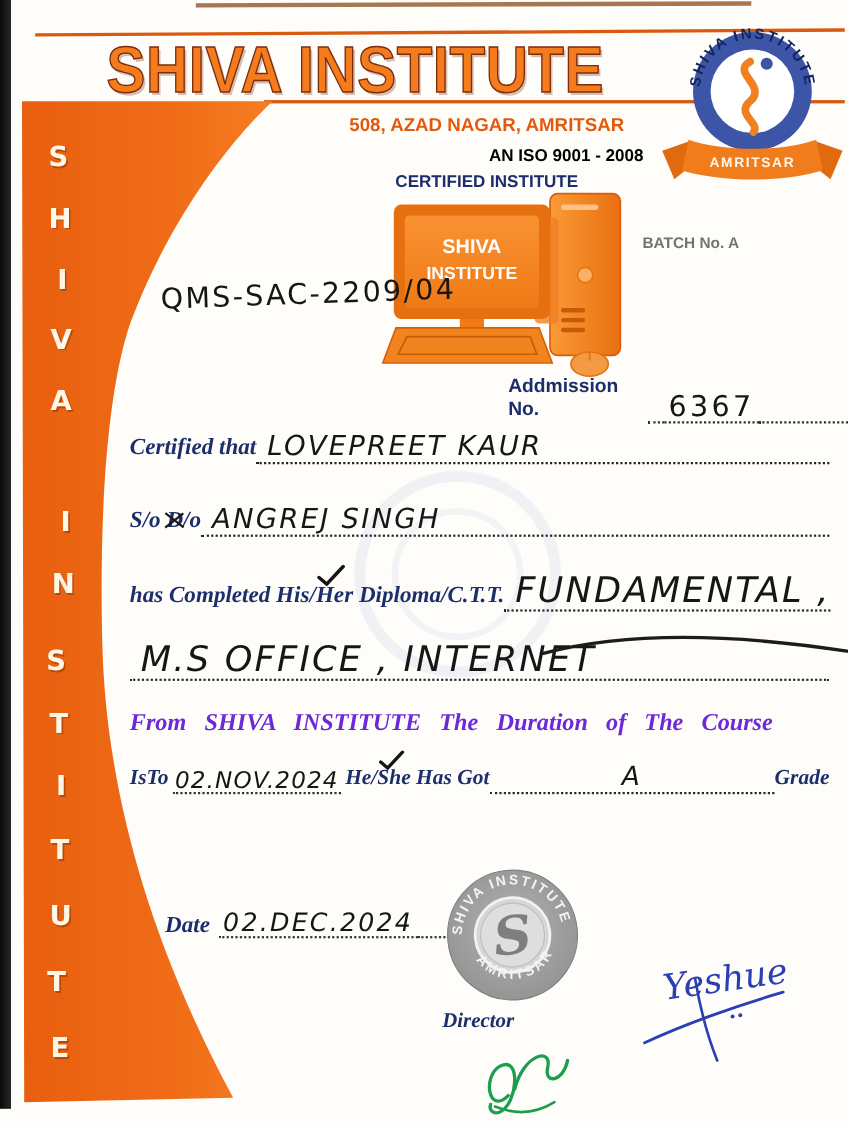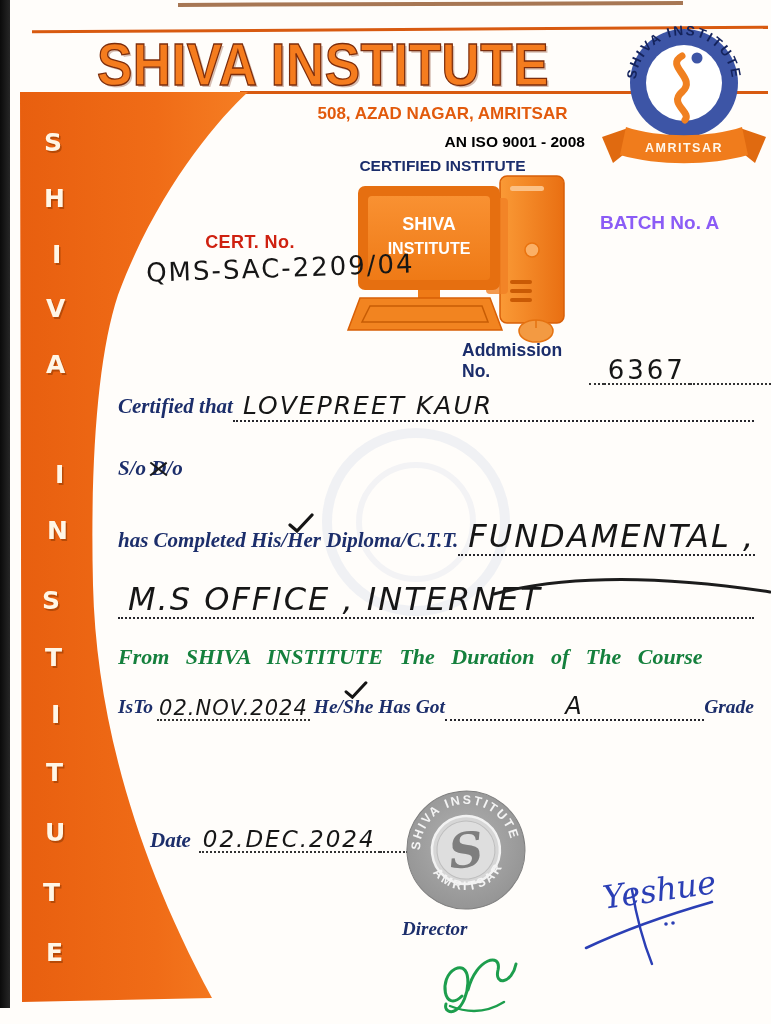--- a/index.html
+++ b/index.html
@@ -23,21 +23,21 @@
   .band-svg{position:absolute;left:0;top:0;}
   .band-letter{position:absolute;color:#fff6e6;font-size:25px;font-weight:700;
                font-family:"DejaVu Sans",sans-serif;text-shadow:1.5px 1.5px 0 rgba(140,55,0,.55);}
   
   .address{position:absolute;left:300px;top:104px;width:285px;text-align:center;
            color:#e25a0c;font-weight:700;font-size:17px;}
   .iso{position:absolute;left:300px;top:133px;width:285px;text-align:right;
        color:#000000;font-weight:700;font-size:15.5px;}
   .certinst{position:absolute;left:300px;top:157px;width:285px;text-align:center;
             color:#1b2d6b;font-weight:700;font-size:15.5px;}
-  .batch{position:absolute;left:600px;top:212px;width:160px;color:#8b5cf6;font-weight:700;font-size:19px;}
+  .batch{position:absolute;left:584px;top:212px;width:160px;color:#737373;font-weight:700;font-size:14px;}
   .certno-label{position:absolute;left:170px;top:232px;width:160px;text-align:center;
                 color:#cf2110;font-weight:700;font-size:18px;letter-spacing:.4px;}
   .hand{font-family:"DejaVu Sans",sans-serif;color:#161616;font-weight:500;letter-spacing:2px;}
   .certno-value{position:absolute;left:146px;top:253px;font-size:26px;transform:rotate(-2deg);white-space:nowrap;}
   
   .admission{position:absolute;left:462px;top:340px;display:flex;align-items:flex-end;}
   .admission .lbl{color:#1b2d6b;font-weight:700;font-size:17.5px;padding-bottom:3px;}
   .dotseg{border-bottom:2.6px dotted #333;display:inline-block;}
   .admission .pre{width:16px;height:10px;margin-left:4px;}
   .admission .val{font-size:26px;letter-spacing:3px;border-bottom:2.6px dotted #333;padding:0 4px;line-height:1;}
@@ -52,21 +52,21 @@
   .fill .hand{font-size:32px;line-height:1;margin-bottom:2px;white-space:nowrap;}
   .checked{position:relative;display:inline-block;}
   .checked svg{position:absolute;left:1px;top:-15px;}
   .struck{position:relative;display:inline-block;}
   .struck::before,.struck::after{content:"";position:absolute;left:-20%;top:48%;width:140%;height:2.4px;
         background:#1a1a1a;}
   .struck::before{transform:rotate(38deg);}
   .struck::after{transform:rotate(-38deg);}
   .duration{position:absolute;left:118px;top:644px;width:640px;
             font-family:"Liberation Serif",serif;font-style:italic;font-weight:700;
-            color:#15803d;font-size:22px;word-spacing:11px;white-space:nowrap;}
+            color:#6d28d9;font-size:22px;word-spacing:11px;white-space:nowrap;}
   .row6{font-size:19.5px;}
   .row6 .hand-date{font-size:21px;letter-spacing:1px;border-bottom:2.2px dotted #333;
                    line-height:1;padding:0 2px;margin:0 4px;white-space:nowrap;}
   .row6 .lblc{white-space:nowrap;padding-bottom:3px;}
   .row6 .gradefill{flex:1;border-bottom:2.4px dotted #26262c;text-align:center;}
   .row6 .gradefill .hand{font-size:24px;line-height:1;}
   .dash-svg{position:absolute;left:492px;top:566px;}
   
   .wm{position:absolute;left:322px;top:428px;width:168px;height:168px;border-radius:50%;
       border:10px solid rgba(90,120,190,.09);}
@@ -173,41 +173,43 @@
     <text x="99" y="86" text-anchor="middle" font-family="Liberation Sans,sans-serif" font-size="16" font-weight="700" fill="#ffffff">INSTITUTE</text>
     <rect x="88" y="122" width="22" height="16" fill="#ef7a16"></rect>
     <ellipse cx="99" cy="142" rx="32" ry="6" fill="#ee7714"></ellipse>
     <path d="M 30 130 L 160 130 L 172 162 L 18 162 Z" fill="#f28420" stroke="#d85f06" stroke-width="1.5"></path>
     <path d="M 40 138 L 152 138 L 158 154 L 32 154 Z" fill="none" stroke="#c75c04" stroke-width="1.5"></path>
     <ellipse cx="206" cy="163" rx="17" ry="11" fill="#f39a42" stroke="#e57210" stroke-width="1.5"></ellipse>
     <line x1="206" y1="152" x2="206" y2="160" stroke="#e57210" stroke-width="1.5"></line>
   </svg>
 
   <div class="batch">BATCH No. A</div>
-  <div class="certno-label">CERT. No.</div>
   <div class="certno-value hand">QMS-SAC-2209/04</div>
 
   <div class="admission">
     <span class="lbl">Addmission No.</span>
     <span class="dotseg pre"></span>
     <span class="val hand">6367</span>
     <span class="dotseg post"></span>
   </div>
 
   <div class="wm"></div>
 
   <div class="row" style="top:390px">
     <span class="lbl">Certified that</span>
     <span class="fill">
       <span class="hand" style="font-size:25px">LOVEPREET KAUR</span>
     </span>
   </div>
 
   <div class="row" style="top:456px">
     <span class="lbl"><span>S/o</span>&nbsp;<span class="struck">D</span><span>/o</span></span>
+    <span class="fill">
+      <span class="hand" style="font-size:25px">ANGREJ SINGH</span>
+    </span>
   </div>
 
   <div class="row" style="top:520px">
     <span class="lbl"><span>has Completed His/</span><span class="checked"><svg width="26" height="20" viewBox="0 0 26 20">
             <path d="M 2 12 L 9 18 L 24 2" fill="none" stroke="#151515" stroke-width="3.2" stroke-linecap="round"></path>
           </svg><span>Her</span></span>&nbsp;<span>Diploma/C.T.T.</span></span>
     <span class="fill">
       <span class="hand">FUNDAMENTAL ,</span>
     </span>
   </div>

